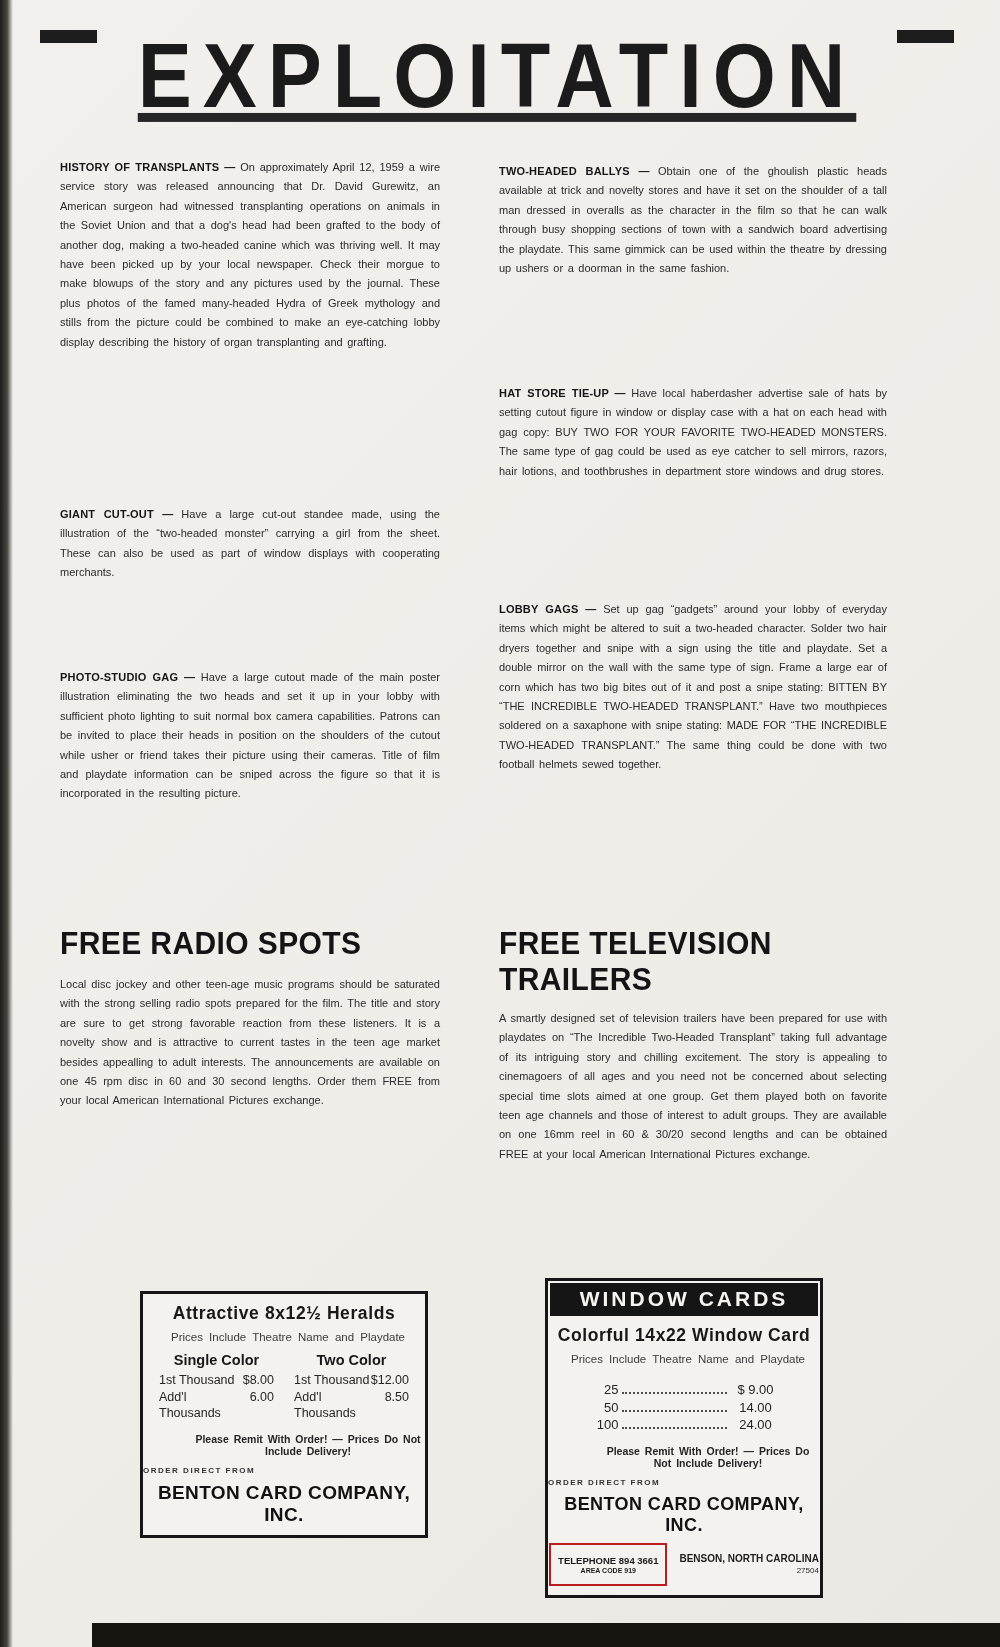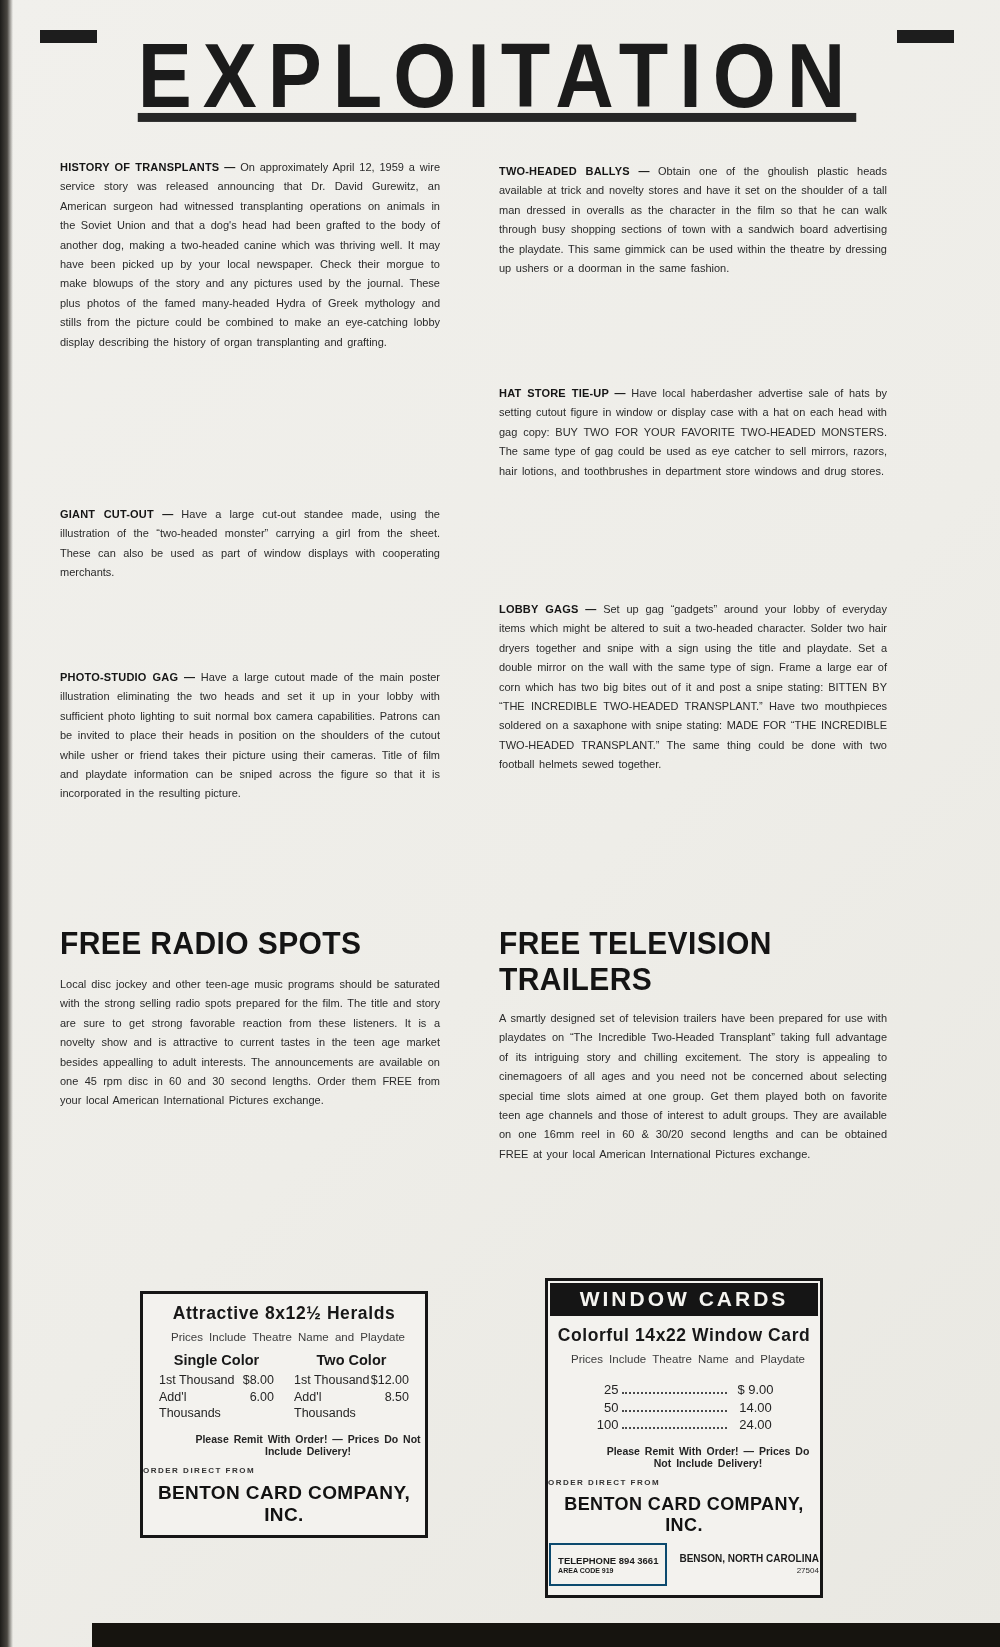--- a/index.html
+++ b/index.html
@@ -40,21 +40,21 @@
   .price-row{display:flex;justify-content:space-between;font-size:12.5px;line-height:16.5px;color:#252525;}
   .remit{text-align:center;font-size:10.5px;font-weight:bold;margin-top:11px;color:#242424;word-spacing:2px;padding-left:48px;}
   .order-from{font-size:8px;font-weight:bold;letter-spacing:1.5px;margin-top:9px;color:#333;}
   .company{text-align:center;font-size:19px;font-weight:bold;margin-top:7px;letter-spacing:0.4px;color:#121212;}
   .wc-prices{width:195px;margin:16px auto 0;}
   .wc-price-row{display:flex;align-items:baseline;font-size:13px;line-height:17.5px;color:#242424;}
   .wc-qty{width:32px;text-align:right;}
   .leader{flex:1;border-bottom:2px dotted #4a4a4a;margin:0 3px 3px;}
   .wc-price{width:52px;text-align:center;}
   .contact-row{display:flex;justify-content:center;align-items:center;gap:12px;margin-top:7px;}
-  .phone-box{border:2px solid #0c4a6e;padding:10px 7px;text-align:left;}
+  .phone-box{border:2px solid #b91c1c;padding:10px 7px;text-align:center;}
   .phone-line{font-size:9.5px;font-weight:bold;color:#1c1c1c;}
   .area-line{font-size:7px;font-weight:bold;margin-top:1px;color:#1c1c1c;}
   .city-block{text-align:center;}
   .city-line{font-size:10px;font-weight:bold;color:#1c1c1c;}
   .zip-line{font-size:8px;text-align:right;margin-top:2px;color:#2a2a2a;}
 </style>
 </head>
 <body>
 
 <div class="page">

